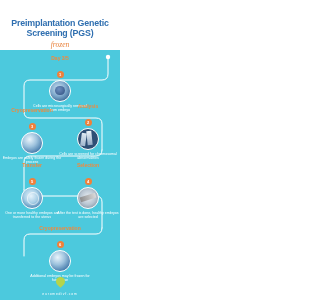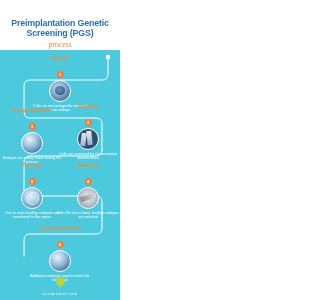--- a/index.html
+++ b/index.html
@@ -55,21 +55,21 @@
         display:inline-block;transform:rotate(-45deg);}
   .site{color:#ffffff;font-size:3.4px;letter-spacing:.8px;margin-top:2.5px;}
 </style>
 </head>
 <body>
 
 <div class="page">
 
   <div class="header">
     <div class="title">Preimplantation Genetic Screening (PGS)</div>
-    <div class="subtitle">process</div>
+    <div class="subtitle">frozen</div>
   </div>
 
   <div class="body-bg"></div>
 
   <svg class="lines" viewBox="0 0 120 250">
     <g fill="none" stroke="#ffffff" stroke-width="1" stroke-linecap="round">
       <path d="M108 8 L108 24 Q108 30 102 30 L30 30 Q24 30 24 36 L24 62"></path>
       <path d="M24 62 Q24 68 30 68 L96 68 Q102 68 102 74 L102 100"></path>
       <path d="M102 100 Q102 106 96 106 L30 106 Q24 106 24 112 L24 140"></path>
       <path d="M24 140 Q24 146 30 146 L96 146 Q102 146 102 152 L102 178"></path>

